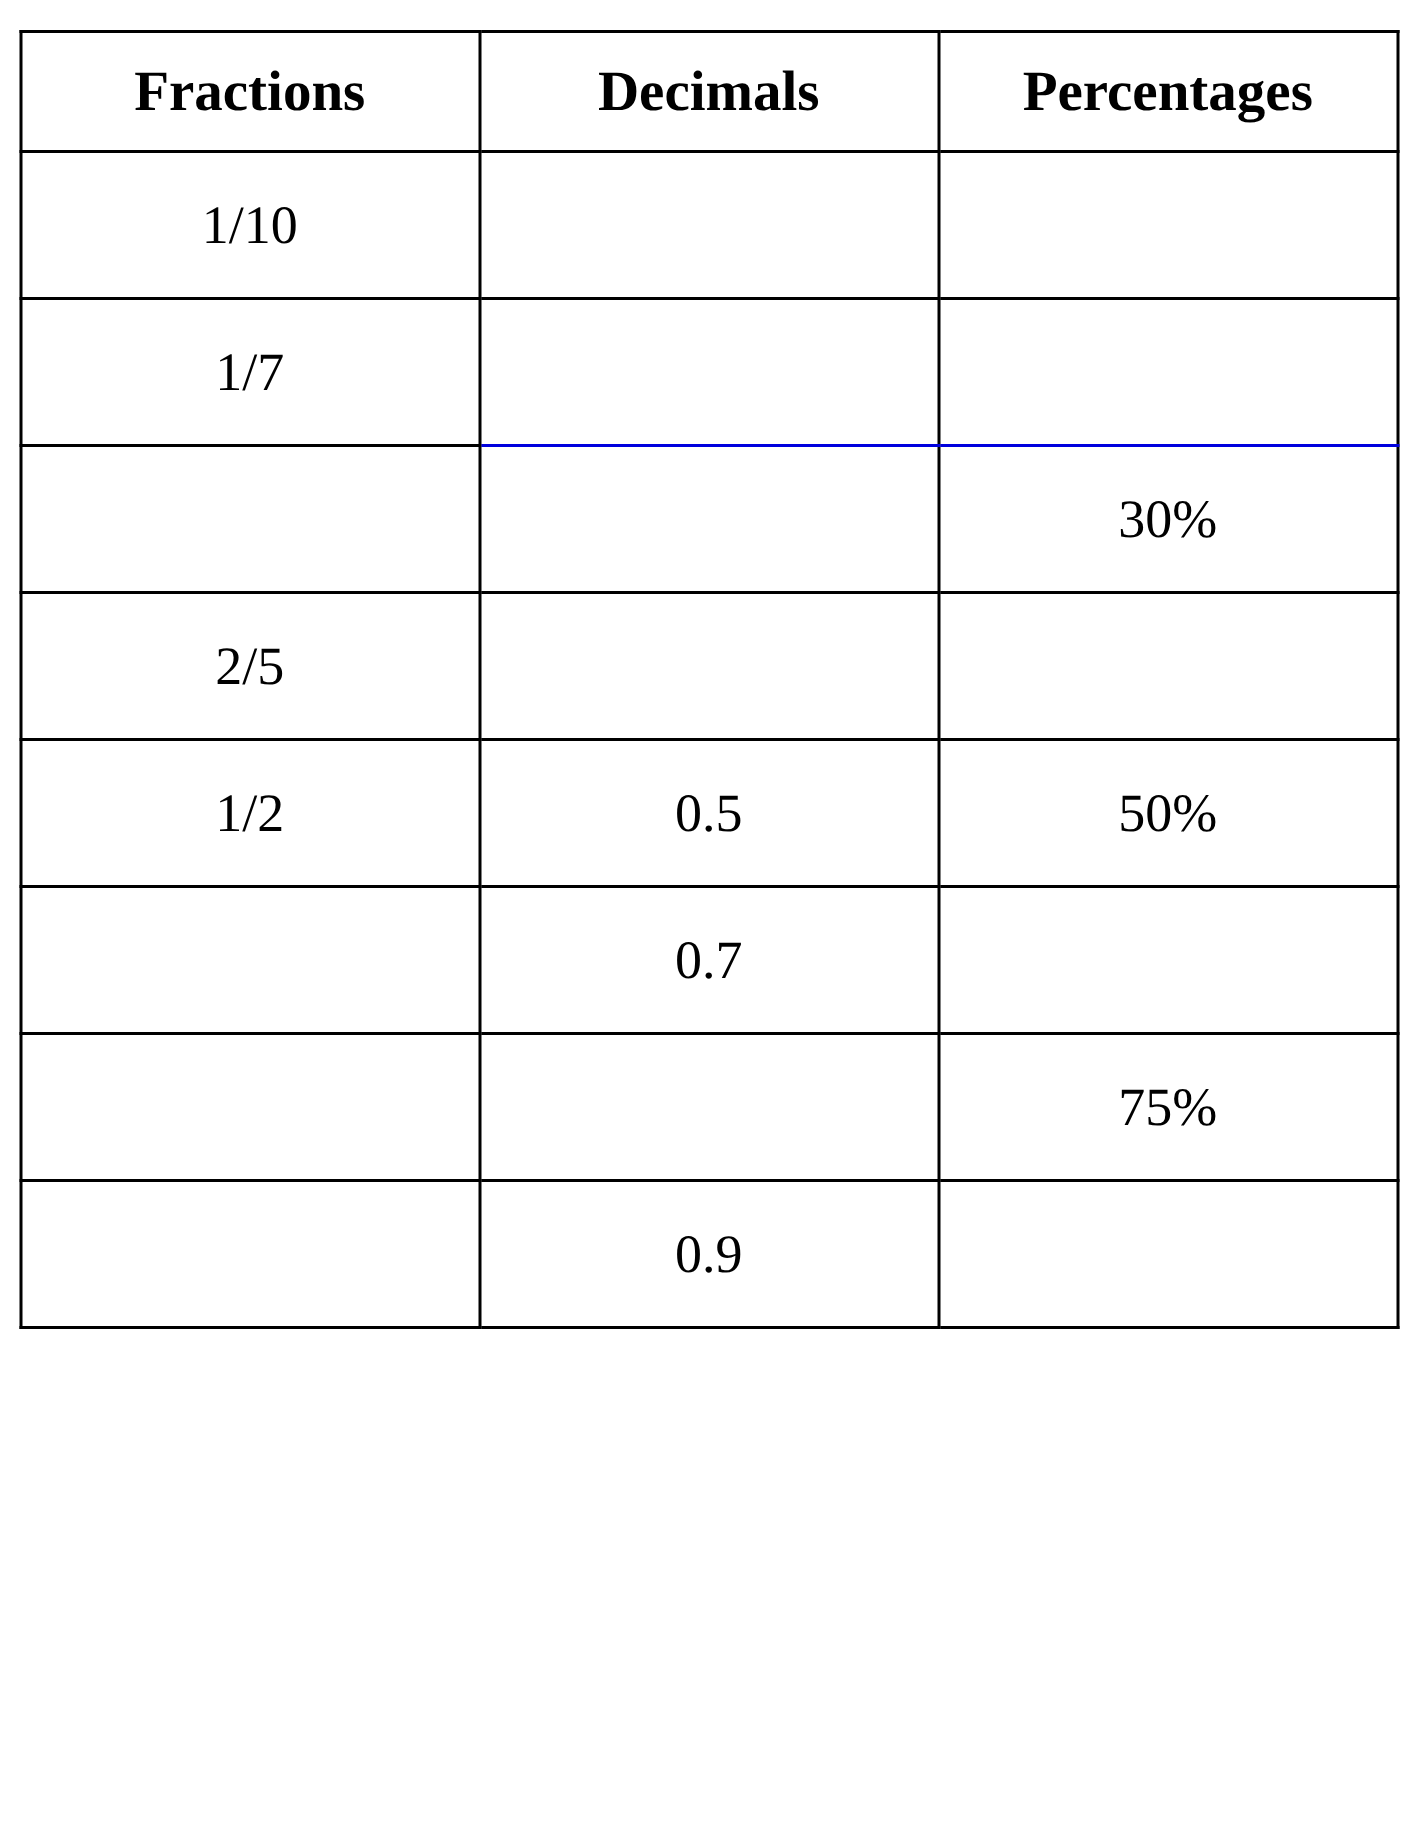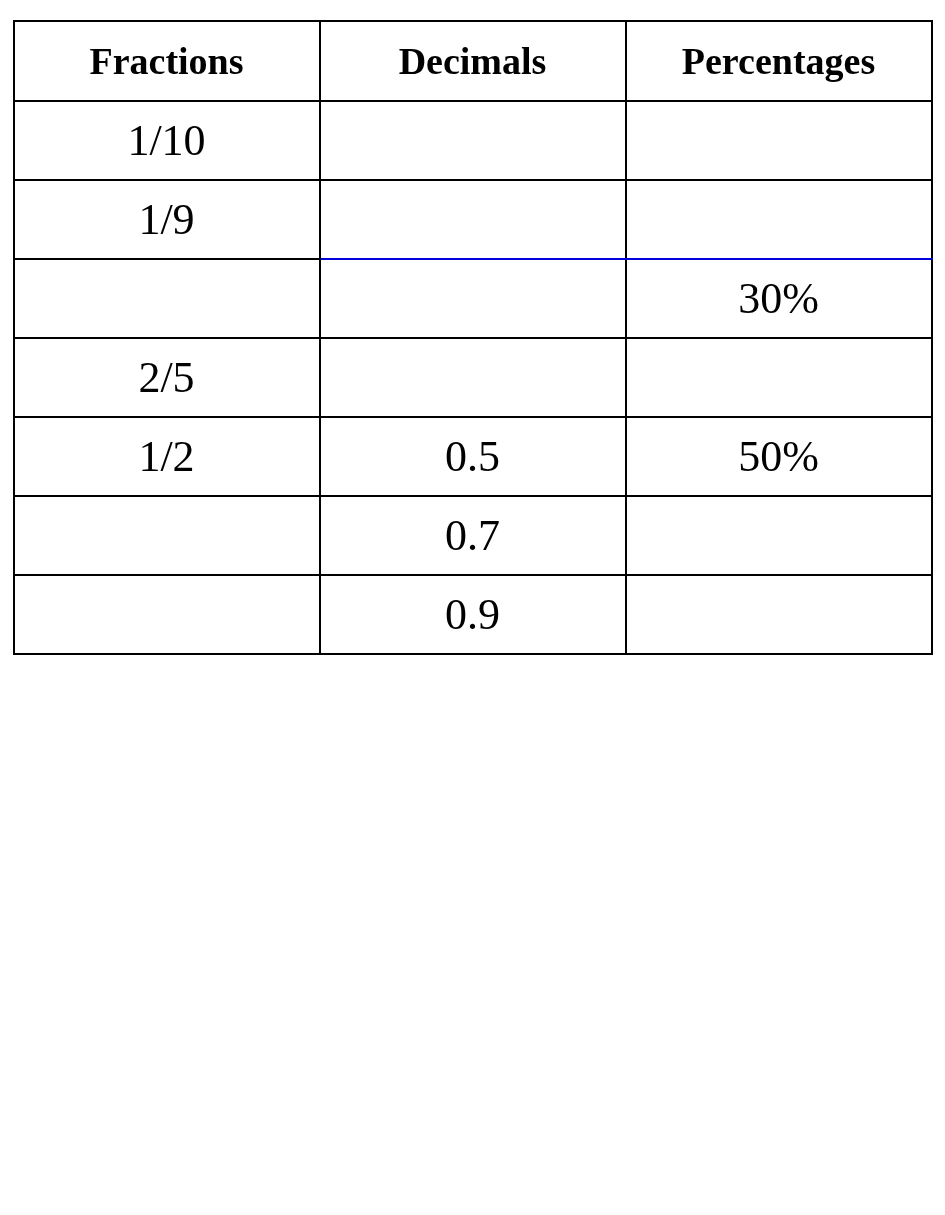--- a/index.html
+++ b/index.html
@@ -27,22 +27,22 @@
     table {
       width: 100%;
       border-collapse: collapse;
       border: 2px solid #000000;
     }
 
     th, td {
       border: 2px solid #000000;
       text-align: center;
       vertical-align: middle;
-      font-size: 44px;
-      height: 79px;
+      font-size: 36px;
+      height: 98px;
       width: 33.33%;
     }
 
     thead th {
       font-weight: bold;
       font-size: 38px;
       height: 80px;
     }
   </style>
 </head>
@@ -57,21 +57,21 @@
         <th>Percentages</th>
       </tr>
     </thead>
     <tbody id="table-body">
     <tr>
           <td>1/10</td>
           <td></td>
           <td></td>
         </tr>
         <tr>
-          <td>1/9</td>
+          <td>1/7</td>
           <td style="border-bottom: 2px solid rgb(0, 0, 221);"></td>
           <td style="border-bottom: 2px solid rgb(0, 0, 221);"></td>
         </tr>
         <tr>
           <td></td>
           <td style="border-top: 2px solid rgb(0, 0, 221);"></td>
           <td style="border-top: 2px solid rgb(0, 0, 221);">30%</td>
         </tr>
         <tr>
           <td>2/5</td>
@@ -83,18 +83,23 @@
           <td>0.5</td>
           <td>50%</td>
         </tr>
         <tr>
           <td></td>
           <td>0.7</td>
           <td></td>
         </tr>
         <tr>
           <td></td>
+          <td></td>
+          <td>75%</td>
+        </tr>
+        <tr>
+          <td></td>
           <td>0.9</td>
           <td></td>
         </tr>
       </tbody>
   </table>
 </div>
 
 </body></html>

